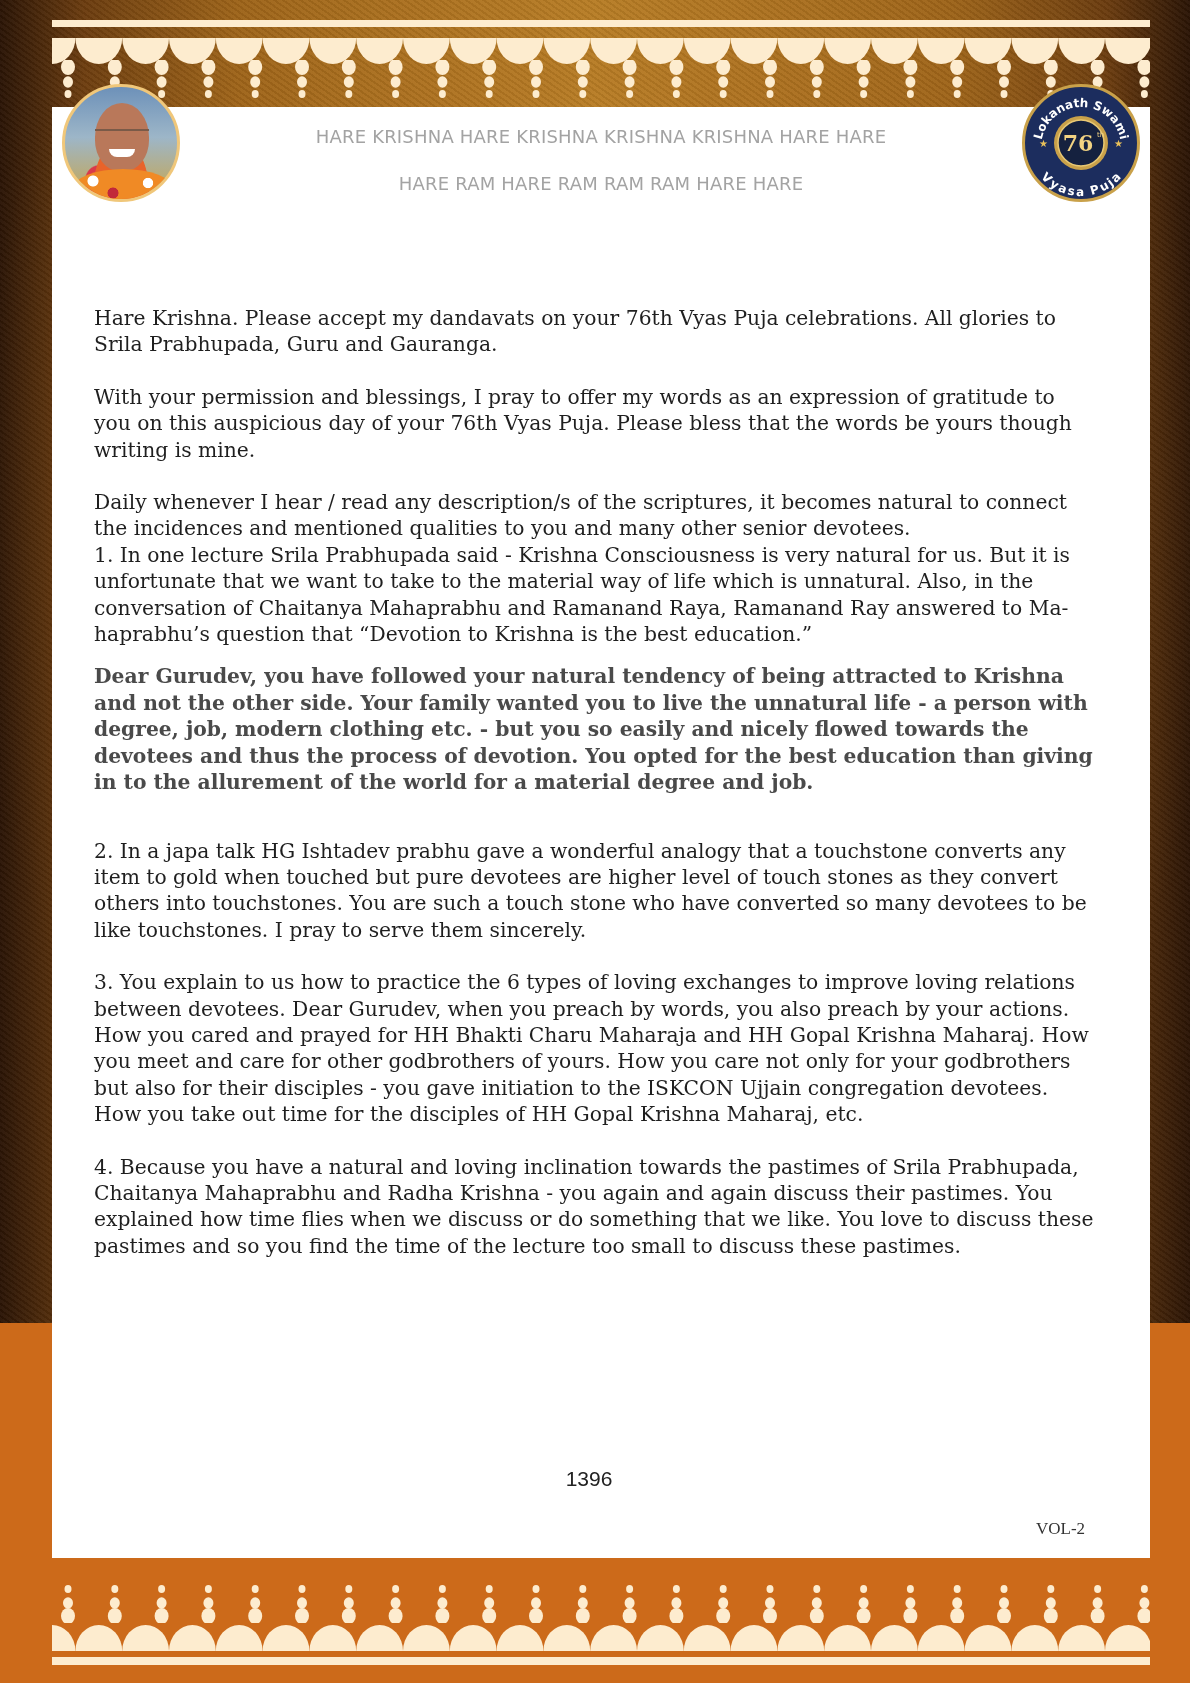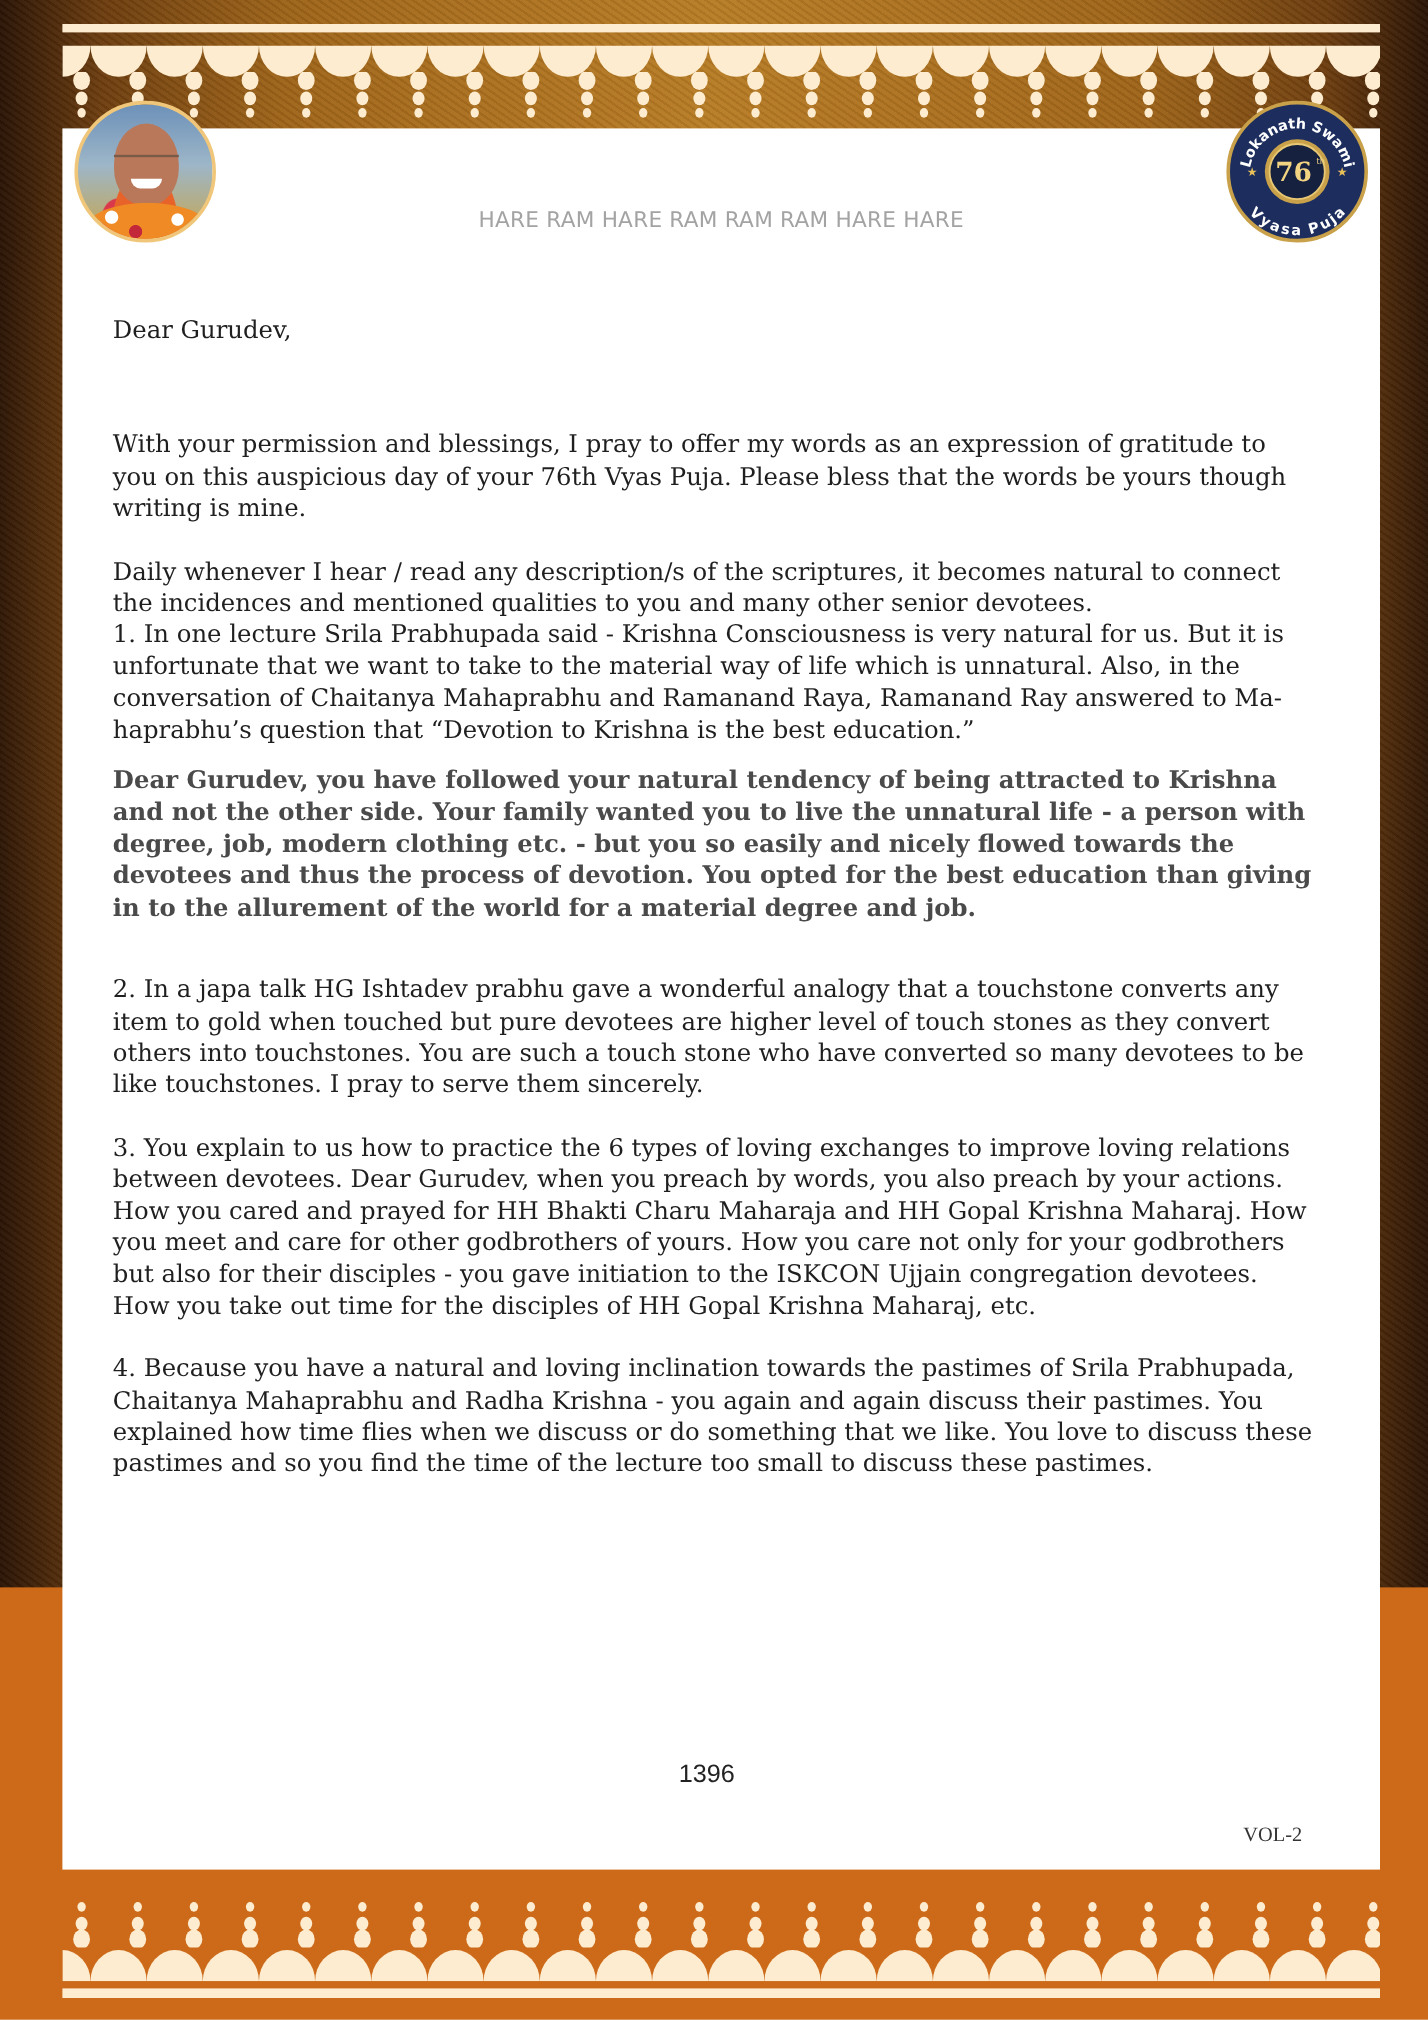--- a/index.html
+++ b/index.html
@@ -215,20 +215,21 @@
       <ellipse cx="1045.5999999999997" cy="7" rx="7" ry="8.049999999999999" fill="#fdeccf"></ellipse>
       <ellipse cx="1045.5999999999997" cy="22" rx="5" ry="5.75" fill="#fdeccf"></ellipse>
       <ellipse cx="1045.5999999999997" cy="34" rx="3.5" ry="4.0249999999999995" fill="#fdeccf"></ellipse>
       <ellipse cx="1092.3999999999996" cy="7" rx="7" ry="8.049999999999999" fill="#fdeccf"></ellipse>
       <ellipse cx="1092.3999999999996" cy="22" rx="5" ry="5.75" fill="#fdeccf"></ellipse>
       <ellipse cx="1092.3999999999996" cy="34" rx="3.5" ry="4.0249999999999995" fill="#fdeccf"></ellipse>
     </svg>
 </div>
 
 <div class="page">
+  <div class="mantra l1">HARE KRISHNA HARE KRISHNA KRISHNA KRISHNA HARE HARE</div>
   <div class="mantra l2">HARE RAM HARE RAM RAM RAM HARE HARE</div>
 </div>
 
 <div class="guru-photo" title="Guru portrait">
   <div class="face"></div>
   <div class="glasses"></div>
   <div class="smile"></div>
   <div class="garland"></div>
 </div>
 
@@ -249,22 +250,22 @@
       <textPath href="#arcBot" startOffset="50%" text-anchor="middle">Vyasa Puja</textPath>
     </text>
     <text x="53" y="64" text-anchor="middle" font-family="DejaVu Serif, serif" font-size="22" font-weight="bold" fill="#f2d382">76</text>
     <text x="72" y="50" font-family="DejaVu Sans, sans-serif" font-size="7" fill="#f2d382">th</text>
     <text x="14" y="60" font-size="10" fill="#e8c05a">★</text>
     <text x="89" y="60" font-size="10" fill="#e8c05a">★</text>
   </svg>
 </div>
 
 <div class="letter">
-  <p>Dear Gurudev,</p>
   <div class="gap-l"></div>
+  <p>Hare Krishna. Please accept my dandavats on your 76th Vyas Puja celebrations. All glories to Srila Prabhupada, Guru and Gauranga.</p>
   <div class="gap-m"></div>
   <p>With your permission and blessings, I pray to offer my words as an expression of gratitude to you on this auspicious day of your 76th Vyas Puja. Please bless that the words be yours though writing is mine.</p>
   <div class="gap-m"></div>
   <p>Daily whenever I hear / read any description/s of the scriptures, it becomes natural to connect the incidences and mentioned qualities to you and many other senior devotees.</p>
   <p>1. In one lecture Srila Prabhupada said - Krishna Consciousness is very natural for us. But it is unfortunate that we want to take to the material way of life which is unnatural. Also, in the conversation of Chaitanya Mahaprabhu and Ramanand Raya, Ramanand Ray answered to Ma­haprabhu’s question that “Devotion to Krishna is the best education.”</p>
   <div class="gap-s"></div>
   <p class="grey">Dear Gurudev, you have followed your natural tendency of being attracted to Krishna and not the other side. Your family wanted you to live the unnatural life - a person with degree, job, modern clothing etc. - but you so easily and nicely flowed towards the devotees and thus the process of devotion. You opted for the best education than giving in to the allurement of the world for a material degree and job.</p>
   <div class="gap-m"></div>
   <div class="gap-s"></div>
   <p>2. In a japa talk HG Ishtadev prabhu gave a wonderful analogy that a touchstone converts any item to gold when touched but pure devotees are higher level of touch stones as they convert others into touchstones. You are such a touch stone who have converted so many devotees to be like touchstones. I pray to serve them sincerely.</p>

